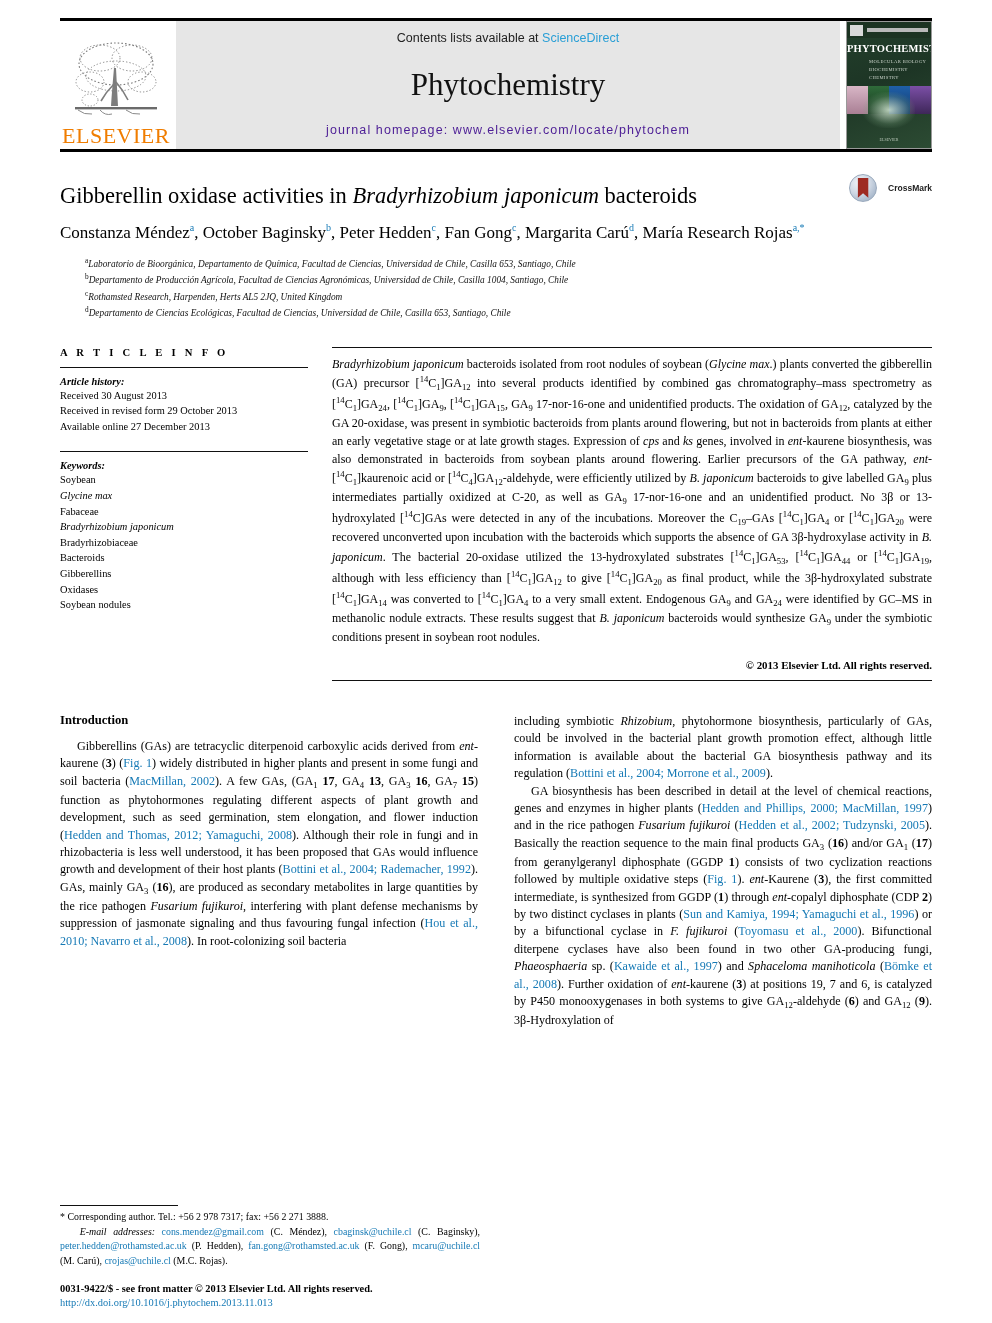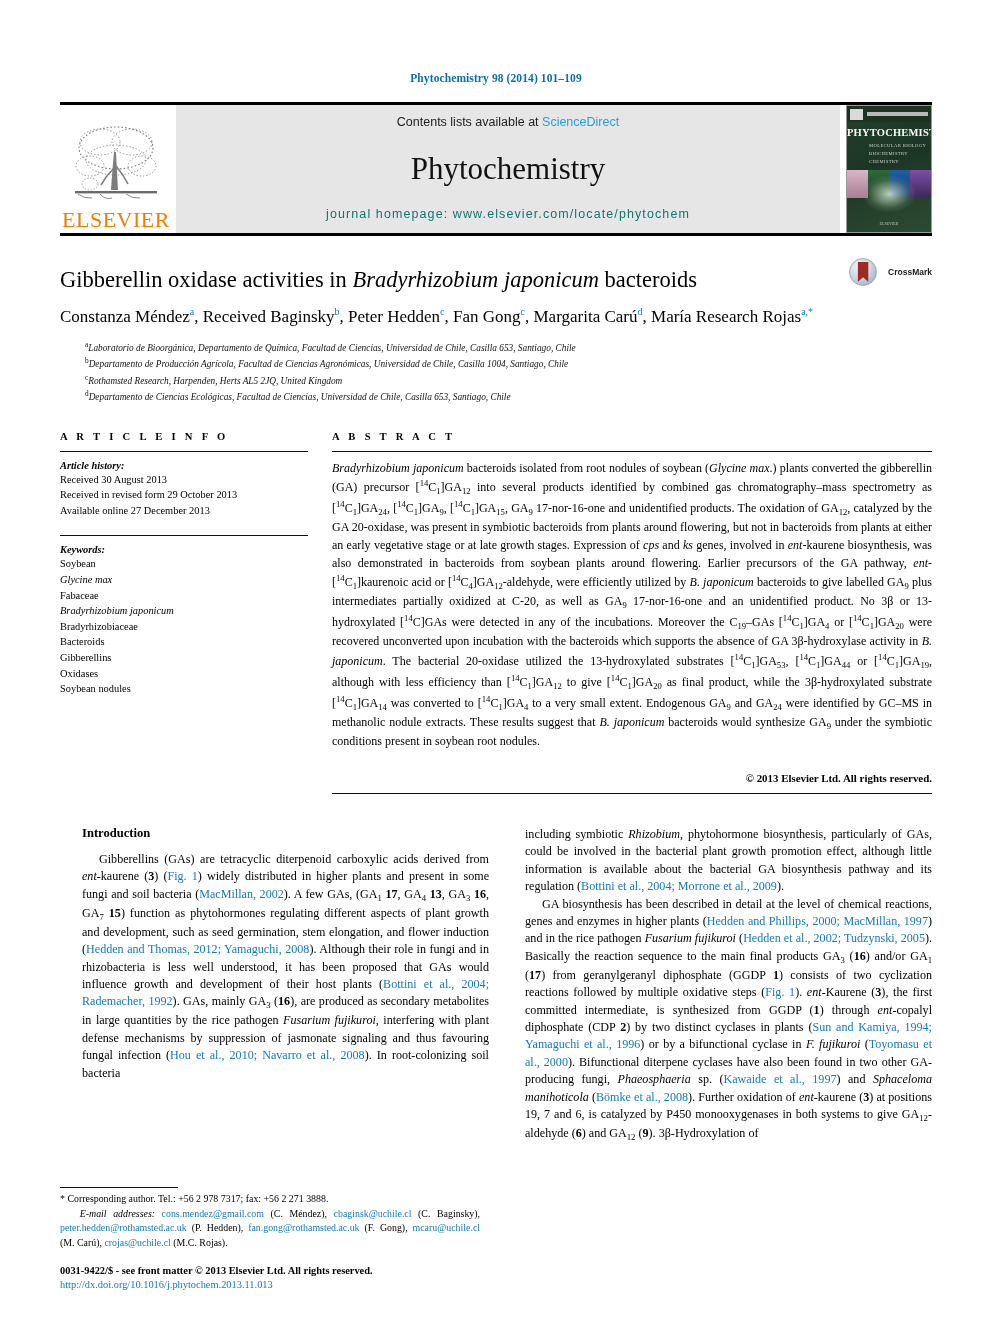--- a/index.html
+++ b/index.html
@@ -80,21 +80,21 @@
   .journal-title {
     font-family: "Liberation Serif", serif;
     font-size: 31px;
     color: #111;
     line-height: 1;
   }
   .homepage-line {
     font-family: "Liberation Sans", sans-serif;
     font-size: 12.5px;
     letter-spacing: 1.1px;
-    color: #0f766e;
+    color: #4c1d95;
   }
   .cover-thumb {
     width: 86px;
     flex: 0 0 86px;
     border: 1px solid #999;
     box-sizing: border-box;
     background: linear-gradient(160deg,#23402c 0%, #1d3525 45%, #2c4b33 100%);
     position: relative;
     overflow: hidden;
   }
@@ -201,30 +201,29 @@
     font-size: 12px;
     line-height: 1.47;
     text-align: justify;
     hyphens: auto;
   }
   .abstract-body i { font-style: italic; }
   .copyright {
     text-align: right;
     font-size: 10.9px;
     font-weight: bold;
-    margin-top: 21px;
+    margin-top: 12px;
   }
   .abs-rule-bottom { border:0; border-top: 1.6px solid #111; margin: 9px 0 0 0; }
 
   
   .body-cols {
     margin-top: 32px;
     display: flex;
     gap: 36px;
-    margin-left: 22px;
   }
   .bcol { flex: 1 1 0; }
   h2.section-head {
     font-family: "Liberation Serif", serif;
     font-size: 12.6px;
     font-weight: bold;
     margin: 0 0 10px 0;
   }
   .para {
     font-size: 12.1px;
@@ -260,21 +259,20 @@
   .issn-line { font-size: 10.4px; font-weight: bold; line-height: 1.4; font-family: Liberation Serif, serif; }
   .doi-line { font-size: 10.4px; color: #1579b5; line-height: 1.4; }
   sub { font-size: .72em; }
   sup.num { font-size: .72em; }
 </style>
 </head>
 <body>
 
 <div class="page">
 
-  <div class="running-head">Phytochemistry 98 (2014) 101–109</div>
 
   <div class="masthead">
 
     <div class="elsevier-logo">
       <svg class="tree-svg" width="92" height="86" viewBox="0 0 92 86">
         <g fill="#6f6f6f">
           <ellipse cx="46" cy="26" rx="37" ry="21" fill="none" stroke="#7a7a7a" stroke-width="1.1" stroke-dasharray="1.6 2.1"></ellipse>
           <ellipse cx="30" cy="20" rx="20" ry="13" fill="none" stroke="#8a8a8a" stroke-width="1" stroke-dasharray="1.4 2"></ellipse>
           <ellipse cx="62" cy="20" rx="20" ry="13" fill="none" stroke="#8a8a8a" stroke-width="1" stroke-dasharray="1.4 2"></ellipse>
           <ellipse cx="46" cy="38" rx="30" ry="15" fill="none" stroke="#8a8a8a" stroke-width="1" stroke-dasharray="1.3 2"></ellipse>
@@ -319,21 +317,21 @@
   <div class="masthead-bottom"></div>
 
   <div class="title-block">
     <div class="crossmark">
       <div class="crossmark-badge"></div>
       <div class="crossmark-word">CrossMark</div>
     </div>
 
     <h1 class="article-title"><span>Gibberellin oxidase activities in </span><i>Bradyrhizobium japonicum</i><span> bacteroids</span></h1>
 
-    <div class="authors"><span><span>Constanza Méndez</span><sup>a</sup></span>, <span><span>Received Baginsky</span><sup>b</sup></span>, <span><span>Peter Hedden</span><sup>c</sup></span>, <span><span>Fan Gong</span><sup>c</sup></span>, <span><span>Margarita Carú</span><sup>d</sup></span>, <span><span>María Research Rojas</span><sup class="star">a,*</sup></span></div>
+    <div class="authors"><span><span>Constanza Méndez</span><sup>a</sup></span>, <span><span>October Baginsky</span><sup>b</sup></span>, <span><span>Peter Hedden</span><sup>c</sup></span>, <span><span>Fan Gong</span><sup>c</sup></span>, <span><span>Margarita Carú</span><sup>d</sup></span>, <span><span>María Research Rojas</span><sup class="star">a,*</sup></span></div>
 
     <div class="affils">
       <div><sup>a</sup><span>Laboratorio de Bioorgánica, Departamento de Química, Facultad de Ciencias, Universidad de Chile, Casilla 653, Santiago, Chile</span></div>
       <div><sup>b</sup><span>Departamento de Producción Agrícola, Facultad de Ciencias Agronómicas, Universidad de Chile, Casilla 1004, Santiago, Chile</span></div>
       <div><sup>c</sup><span>Rothamsted Research, Harpenden, Herts AL5 2JQ, United Kingdom</span></div>
       <div><sup>d</sup><span>Departamento de Ciencias Ecológicas, Facultad de Ciencias, Universidad de Chile, Casilla 653, Santiago, Chile</span></div>
     </div>
   </div>
 
   <div class="info-abstract">
@@ -355,21 +353,20 @@
         <div class="kw-line"><i>Bradyrhizobium japonicum</i></div>
         <div class="kw-line">Bradyrhizobiaceae</div>
         <div class="kw-line">Bacteroids</div>
         <div class="kw-line">Gibberellins</div>
         <div class="kw-line">Oxidases</div>
         <div class="kw-line">Soybean nodules</div>
       </div>
     </div>
 
     <div class="col-abs">
-      <div class="sec-label">A B S T R A C T</div>
       <hr class="hr-thin">
       <div class="abstract-body"><i>Bradyrhizobium japonicum</i> bacteroids isolated from root nodules of soybean (<i>Glycine max</i>.) plants converted the gibberellin (GA) precursor [<sup class="num">14</sup>C<sub>1</sub>]GA<sub>12</sub> into several products identified by combined gas chromatography–mass spectrometry as [<sup class="num">14</sup>C<sub>1</sub>]GA<sub>24</sub>, [<sup class="num">14</sup>C<sub>1</sub>]GA<sub>9</sub>, [<sup class="num">14</sup>C<sub>1</sub>]GA<sub>15</sub>, GA<sub>9</sub> 17-nor-16-one and unidentified products. The oxidation of GA<sub>12</sub>, catalyzed by the GA 20-oxidase, was present in symbiotic bacteroids from plants around flowering, but not in bacteroids from plants at either an early vegetative stage or at late growth stages. Expression of <i>cps</i> and <i>ks</i> genes, involved in <i>ent</i>-kaurene biosynthesis, was also demonstrated in bacteroids from soybean plants around flowering. Earlier precursors of the GA pathway, <i>ent</i>-[<sup class="num">14</sup>C<sub>1</sub>]kaurenoic acid or [<sup class="num">14</sup>C<sub>4</sub>]GA<sub>12</sub>-aldehyde, were efficiently utilized by <i>B. japonicum</i> bacteroids to give labelled GA<sub>9</sub> plus intermediates partially oxidized at C-20, as well as GA<sub>9</sub> 17-nor-16-one and an unidentified product. No 3β or 13-hydroxylated [<sup class="num">14</sup>C]GAs were detected in any of the incubations. Moreover the C<sub>19</sub>–GAs [<sup class="num">14</sup>C<sub>1</sub>]GA<sub>4</sub> or [<sup class="num">14</sup>C<sub>1</sub>]GA<sub>20</sub> were recovered unconverted upon incubation with the bacteroids which supports the absence of GA 3β-hydroxylase activity in <i>B. japonicum</i>. The bacterial 20-oxidase utilized the 13-hydroxylated substrates [<sup class="num">14</sup>C<sub>1</sub>]GA<sub>53</sub>, [<sup class="num">14</sup>C<sub>1</sub>]GA<sub>44</sub> or [<sup class="num">14</sup>C<sub>1</sub>]GA<sub>19</sub>, although with less efficiency than [<sup class="num">14</sup>C<sub>1</sub>]GA<sub>12</sub> to give [<sup class="num">14</sup>C<sub>1</sub>]GA<sub>20</sub> as final product, while the 3β-hydroxylated substrate [<sup class="num">14</sup>C<sub>1</sub>]GA<sub>14</sub> was converted to [<sup class="num">14</sup>C<sub>1</sub>]GA<sub>4</sub> to a very small extent. Endogenous GA<sub>9</sub> and GA<sub>24</sub> were identified by GC–MS in methanolic nodule extracts. These results suggest that <i>B. japonicum</i> bacteroids would synthesize GA<sub>9</sub> under the symbiotic conditions present in soybean root nodules.</div>
       <div class="copyright">© 2013 Elsevier Ltd. All rights reserved.</div>
       <hr class="abs-rule-bottom">
     </div>
   </div>
 
   <div class="body-cols">
 
     <div class="bcol">

